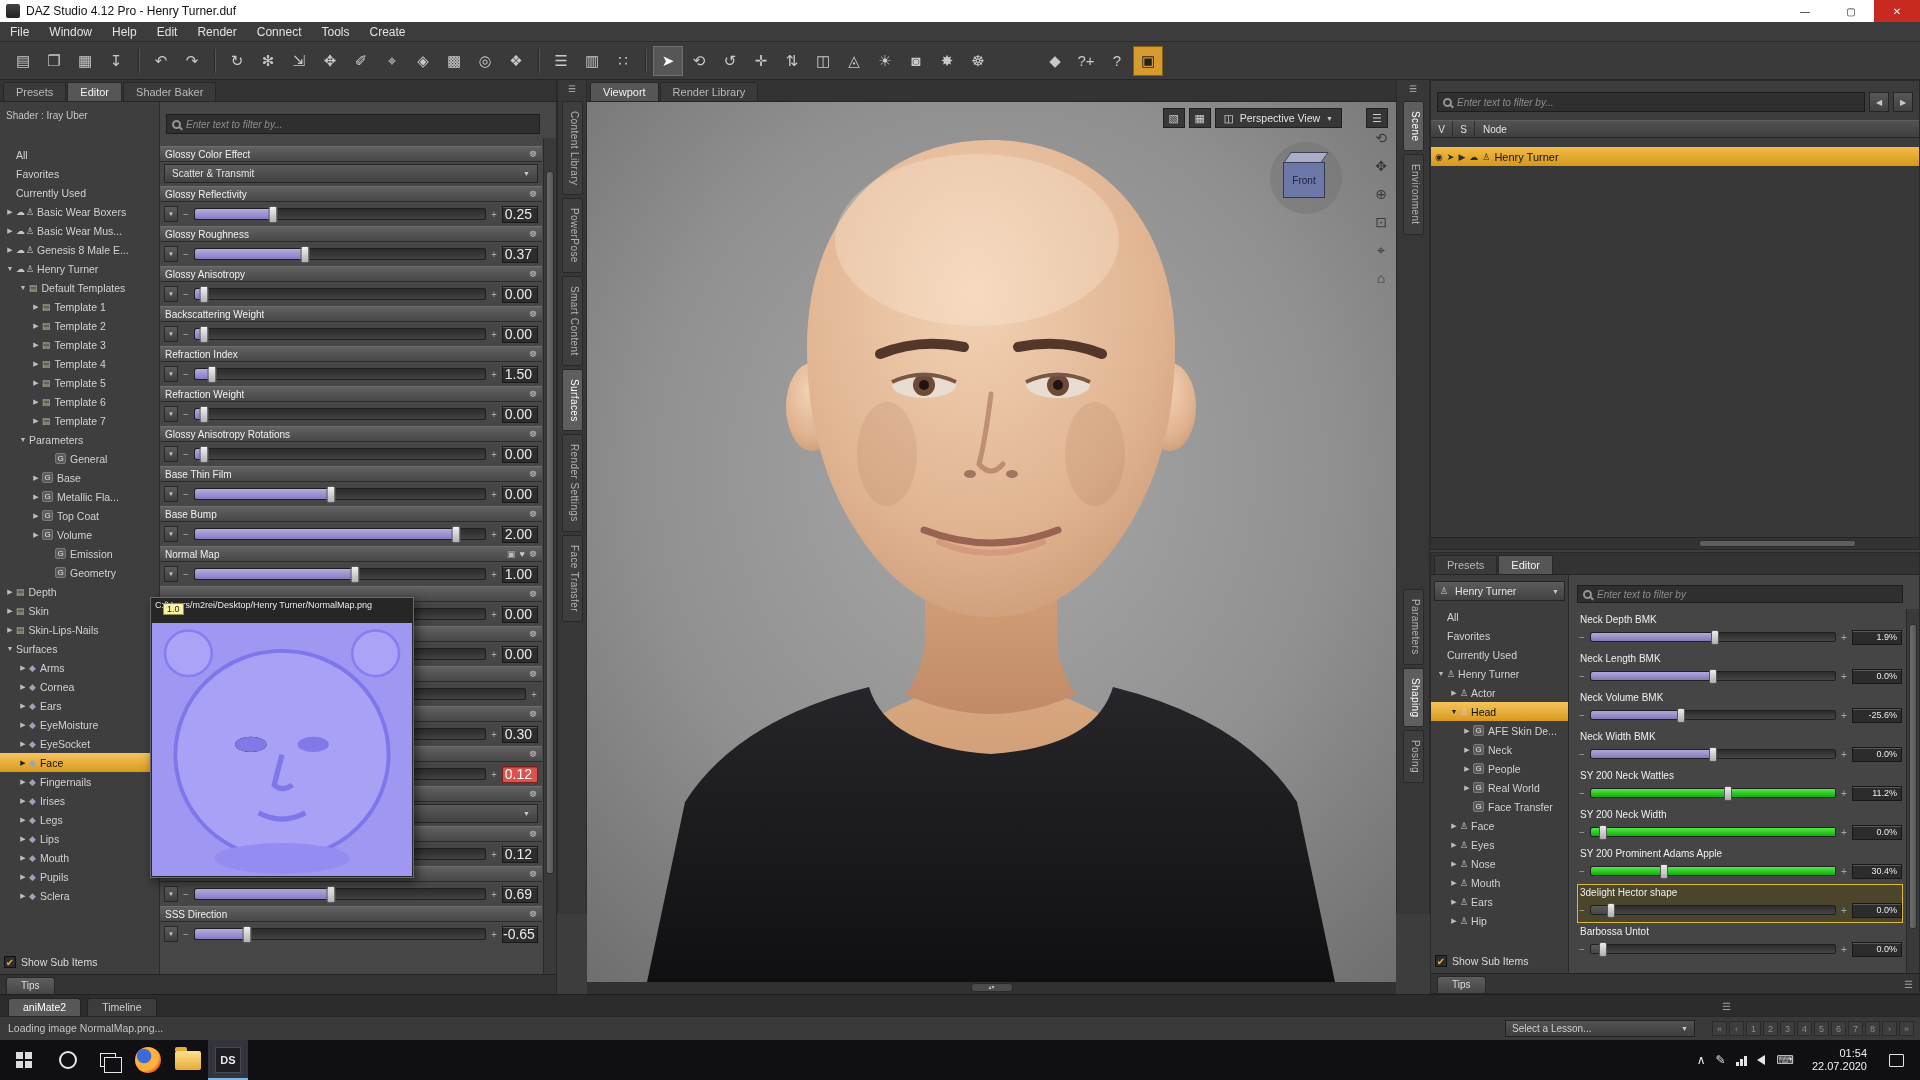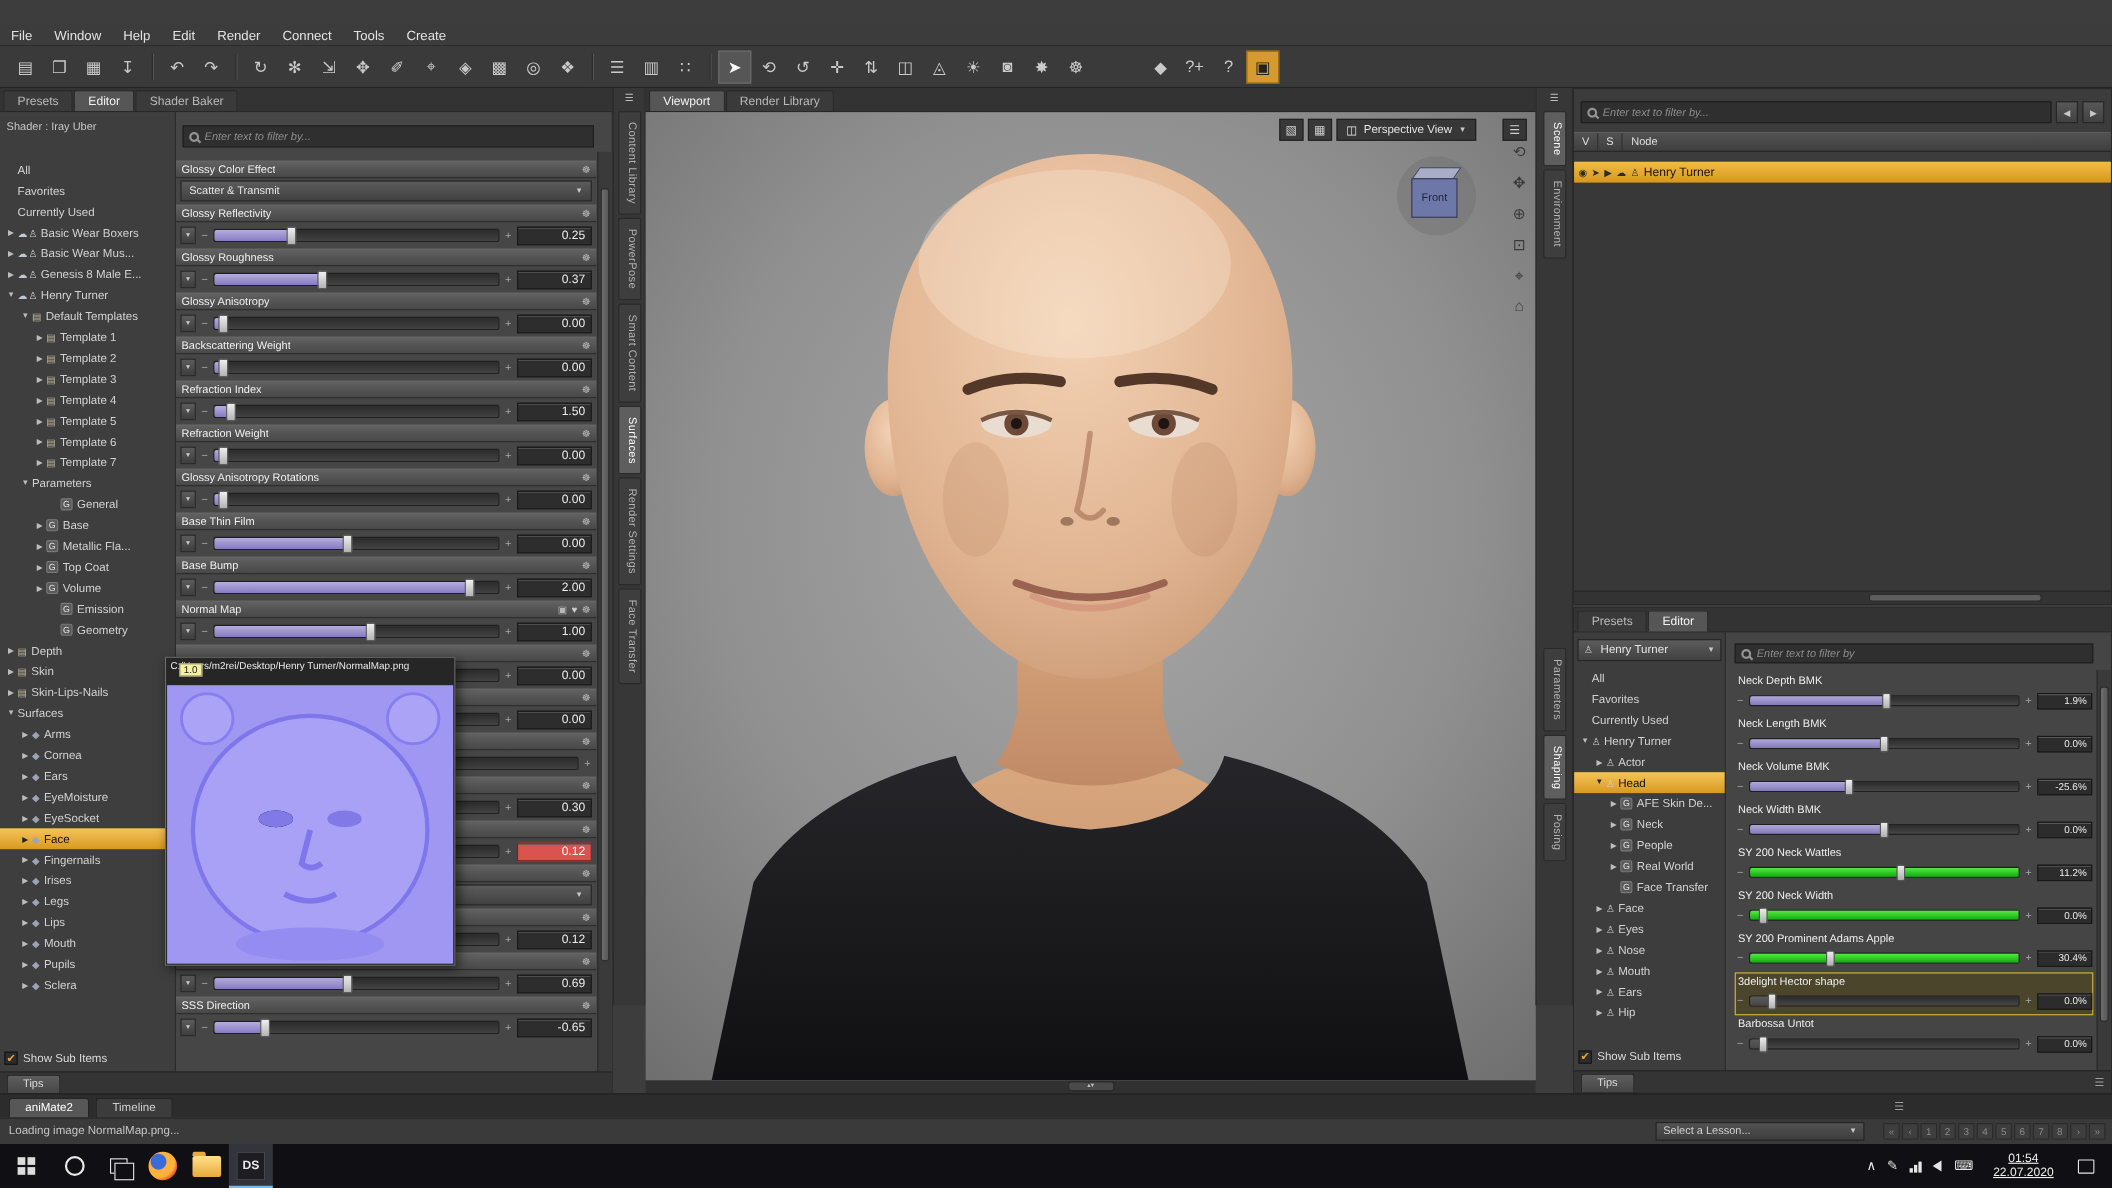--- a/index.html
+++ b/index.html
@@ -67,21 +67,21 @@
   .phead{height:16px;background:linear-gradient(#616161,#484848);border-top:1px solid #6e6e6e;border-bottom:1px solid #2c2c2c;display:flex;align-items:center;padding:0 5px;font-size:10px;color:#f0f0f0;}
   .plabel{white-space:nowrap;overflow:hidden;}
   .hicons{margin-left:auto;display:flex;gap:4px;color:#b9b9b9;font-size:9px;}
   .hheart{color:#c9c9c9;}
   .srow{height:24px;display:flex;align-items:center;gap:4px;padding:0 4px;}
   .sdrop{width:14px;height:16px;background:linear-gradient(#5c5c5c,#3e3e3e);border:1px solid #282828;color:#cfcfcf;font-size:6px;text-align:center;line-height:15px;flex:none;}
   .smin,.splus{color:#a8a8a8;font-size:10px;width:8px;text-align:center;flex:none;}
   .strack{flex:1;height:12px;position:relative;background:linear-gradient(#2b2b2b,#424242);border:1px solid #202020;border-radius:2px;}
   .sfill{position:absolute;left:0;top:0;bottom:0;background:linear-gradient(#b5addf,#867bc2);border-radius:2px 0 0 2px;}
   .sthumb{position:absolute;top:-3px;width:9px;height:17px;background:linear-gradient(#f0f0f0,#b2b2b2);border:1px solid #5e5e5e;border-radius:2px;transform:translateX(-50%);}
-  .sval{width:68px;height:17px;background:#2d2d2d;border:1px solid #191919;box-shadow:inset 0 1px 0 #5a5a5a;color:#ececec;font-size:11px;line-height:15px;text-align:right;padding-right:5px;flex:none;}
+  .sval{width:36px;height:17px;background:#2d2d2d;border:1px solid #191919;box-shadow:inset 0 1px 0 #5a5a5a;color:#ececec;font-size:14px;line-height:15px;text-align:right;padding-right:5px;flex:none;}
   .sval.red{background:#d9534f;border-color:#7a1f1c;color:#fff;}
   .dd{height:19px;margin:2px 4px;background:linear-gradient(#5c5c5c,#414141);border:1px solid #252525;color:#e4e4e4;font-size:10px;display:flex;align-items:center;padding:0 7px;}
   .car{margin-left:auto;font-size:7px;color:#c9c9c9;}
   .vscroll{position:absolute;right:0;top:36px;bottom:0;width:13px;background:#3a3a3a;border-left:1px solid #2a2a2a;}
   .vthumb{position:absolute;left:2px;right:2px;top:4%;height:84%;background:linear-gradient(90deg,#6d6d6d,#575757);border:1px solid #2d2d2d;border-radius:3px;}
 
   
   .popup{position:absolute;left:150px;top:517px;width:264px;height:281px;background:#262626;border:1px solid #6a6a6a;box-shadow:3px 4px 10px rgba(0,0,0,.55);z-index:6;}
   .popup-path{color:#e9e9e9;font-size:9px;line-height:11px;padding:2px 4px;word-break:break-all;}
   .popup-badge{position:absolute;left:12px;top:5px;background:#f6f0a2;border:1px solid #8f8f66;color:#222;font-size:9px;padding:0 3px;z-index:2;}
@@ -178,28 +178,37 @@
   .folder-ic::before{content:"";position:absolute;top:-4px;left:0;width:12px;height:4px;background:#e7aa3b;border-radius:2px 2px 0 0;}
   .tk-ds{background:#2d2d33;}
   .tk-ds.active-app{box-shadow:inset 0 -2px 0 #76b9ed;background:#34343c;}
   .ds-badge{width:26px;height:26px;background:#1d1d22;border:1px solid #494952;color:#e8e8e8;font-size:11px;font-weight:bold;display:flex;align-items:center;justify-content:center;}
   .tk-flex{flex:1;}
   .tray{display:flex;align-items:center;gap:10px;color:#e6e6e6;padding-right:6px;}
   .tray-ic{font-size:12px;color:#e6e6e6;}
   .net-ic{display:flex;align-items:flex-end;gap:1px;height:12px;}
   .net-ic span{width:3px;background:#e6e6e6;}
   .spk-ic{width:0;height:0;border-top:5px solid transparent;border-bottom:5px solid transparent;border-right:8px solid #e6e6e6;position:relative;margin-right:2px;}
-  .clock{text-align:center;font-size:11px;line-height:13px;color:#f0f0f0;padding:0 8px;text-decoration:underline;}
+  .clock{text-align:right;font-size:11px;line-height:13px;color:#f0f0f0;padding:0 8px;}
   .notif-ic{width:15px;height:13px;border:1px solid #e6e6e6;border-radius:1px;margin:0 10px 0 4px;}
 </style>
 </head>
 <body>
 
 <div id="app">
 
+  <div class="titlebar">
+    <div class="tb-logo"></div>
+    <span>DAZ Studio 4.12 Pro - Henry Turner.duf</span>
+    <div class="win-controls">
+      <div class="wc">—</div>
+      <div class="wc">▢</div>
+      <div class="wc close">✕</div>
+    </div>
+  </div>
 
   <div class="menubar" id="menu-items">
       <div class="menu-item">File</div>
       <div class="menu-item">Window</div>
       <div class="menu-item">Help</div>
       <div class="menu-item">Edit</div>
       <div class="menu-item">Render</div>
       <div class="menu-item">Connect</div>
       <div class="menu-item">Tools</div>
       <div class="menu-item">Create</div>

